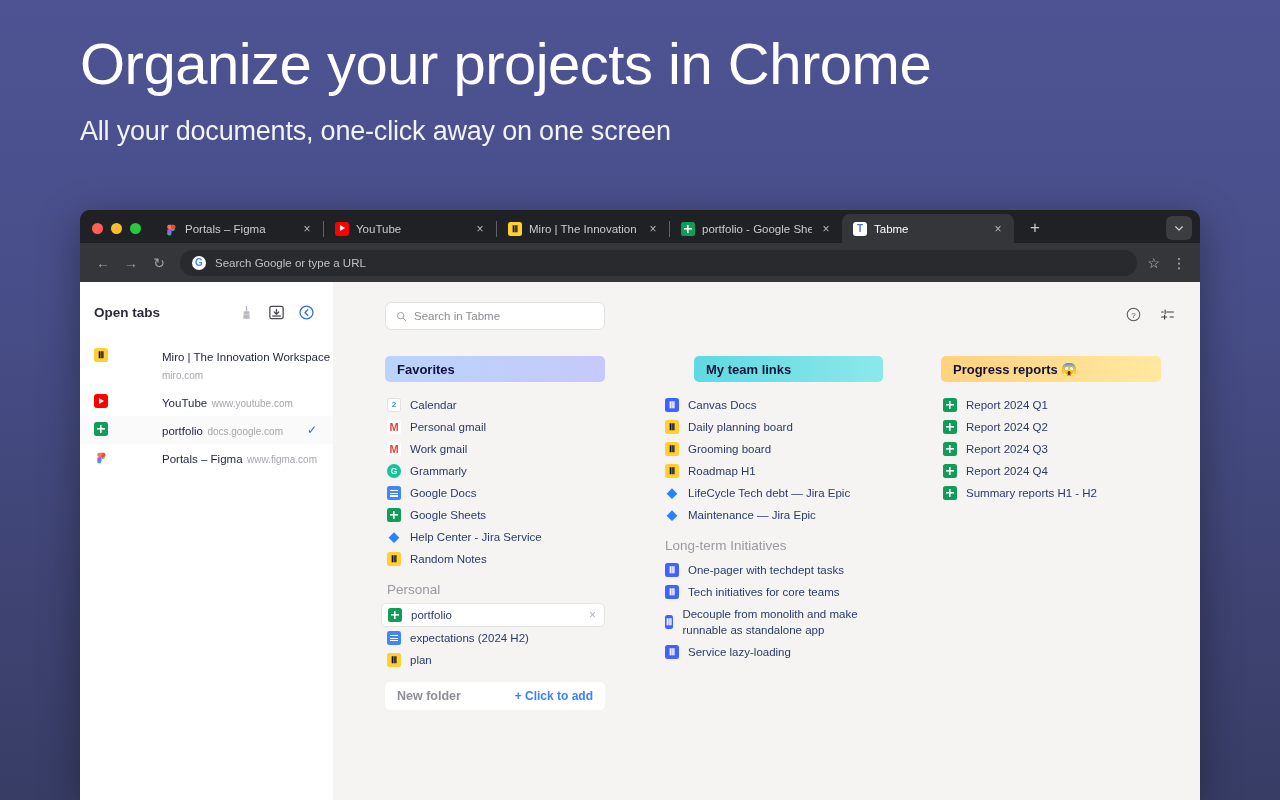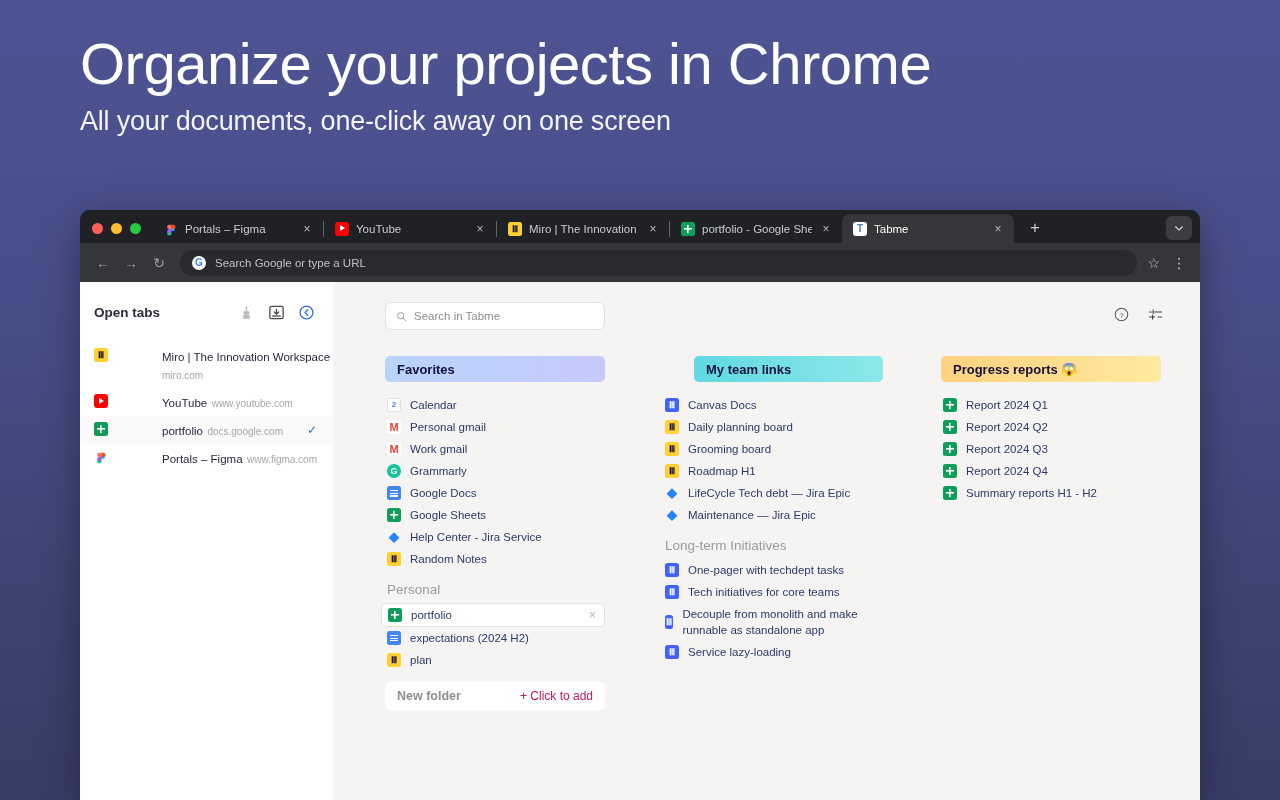--- a/index.html
+++ b/index.html
@@ -20,21 +20,21 @@
     font-size: 58px;
     line-height: 1.15;
     font-weight: 400;
     letter-spacing: -0.5px;
     white-space: nowrap;
   }
   .promo-sub {
     color: #f2f2f7;
     font-size: 27px;
     font-weight: 400;
-    margin-top: 8px;
+    margin-top: 18px;
     letter-spacing: -0.2px;
     white-space: nowrap;
   }
 
   
   .browser {
     position: absolute;
     left: 80px; top: 210px;
     width: 1120px; height: 590px;
     background: #202124;
@@ -147,21 +147,21 @@
 
   .tablist { margin-top: 16px; }
   .tabrow { display: flex; align-items: flex-start; gap: 8px; padding: 5px 16px 5px 14px; position: relative; }
   .tabrow.sel { background: #fafafa; }
   .tabrow .fav { margin-top: 1px; flex: 0 0 14px; }
   .tabrow .tx { flex: 1; min-width: 0; margin-left: 46px; }
   .tabrow .t1 { font-size: 11.5px; color: #1f2340; line-height: 14px; white-space: nowrap; overflow: hidden; text-overflow: ellipsis; }
   .tabrow .t2 { font-size: 10px; color: #a6a6ad; line-height: 14px; margin-top: 1px; }
   .tabrow .chk { color: #2f6fe4; font-size: 12px; flex: 0 0 auto; margin-top: 2px; }
 
-  .content { flex: 1; padding: 20px 12px 0 0; position: relative; }
+  .content { flex: 1; padding: 20px 0 0 0; position: relative; }
 
   .toolbar { display: flex; align-items: center; padding: 0 24px 0 52px; }
   .search {
     width: 220px; height: 28px; background: #fff; border: 1px solid #e3e2e0;
     border-radius: 6px; display: flex; align-items: center; gap: 7px; padding: 0 10px;
     font-size: 11.5px; color: #8d8d93;
   }
   .toolbar-spacer { flex: 1; }
   .toolbar-icons { display: flex; align-items: center; gap: 17px; color: #55555c; }
 
@@ -186,21 +186,21 @@
   .item .close-x { margin-left: auto; color: #b0b0b6; font-size: 12px; line-height: 16px; }
   .subhead { font-size: 13.5px; color: #9a9aa2; margin: 12px 0 6px 2px; font-weight: 400; }
 
   .newfolder {
     position: absolute; left: 52px; top: 400px;
     width: 220px; height: 28px; background: #ffffff; border-radius: 5px;
     display: flex; align-items: center; padding: 0 12px;
     font-size: 12.5px;
   }
   .nf-label { font-weight: 700; color: #8e8e95; }
-  .nf-add { margin-left: auto; color: #be185d; font-weight: 400; font-size: 12px; }
+  .nf-add { margin-left: auto; color: #3b82f6; font-weight: 700; font-size: 12px; }
 
   .figma-glyph { position: relative; width: 14px; height: 14px; display:inline-block; }
 </style>
 </head>
 <body>
 
 <div class="promo">
   <div class="promo-title">Organize your projects in Chrome</div>
   <div class="promo-sub">All your documents, one-click away on one screen</div>
 </div>

